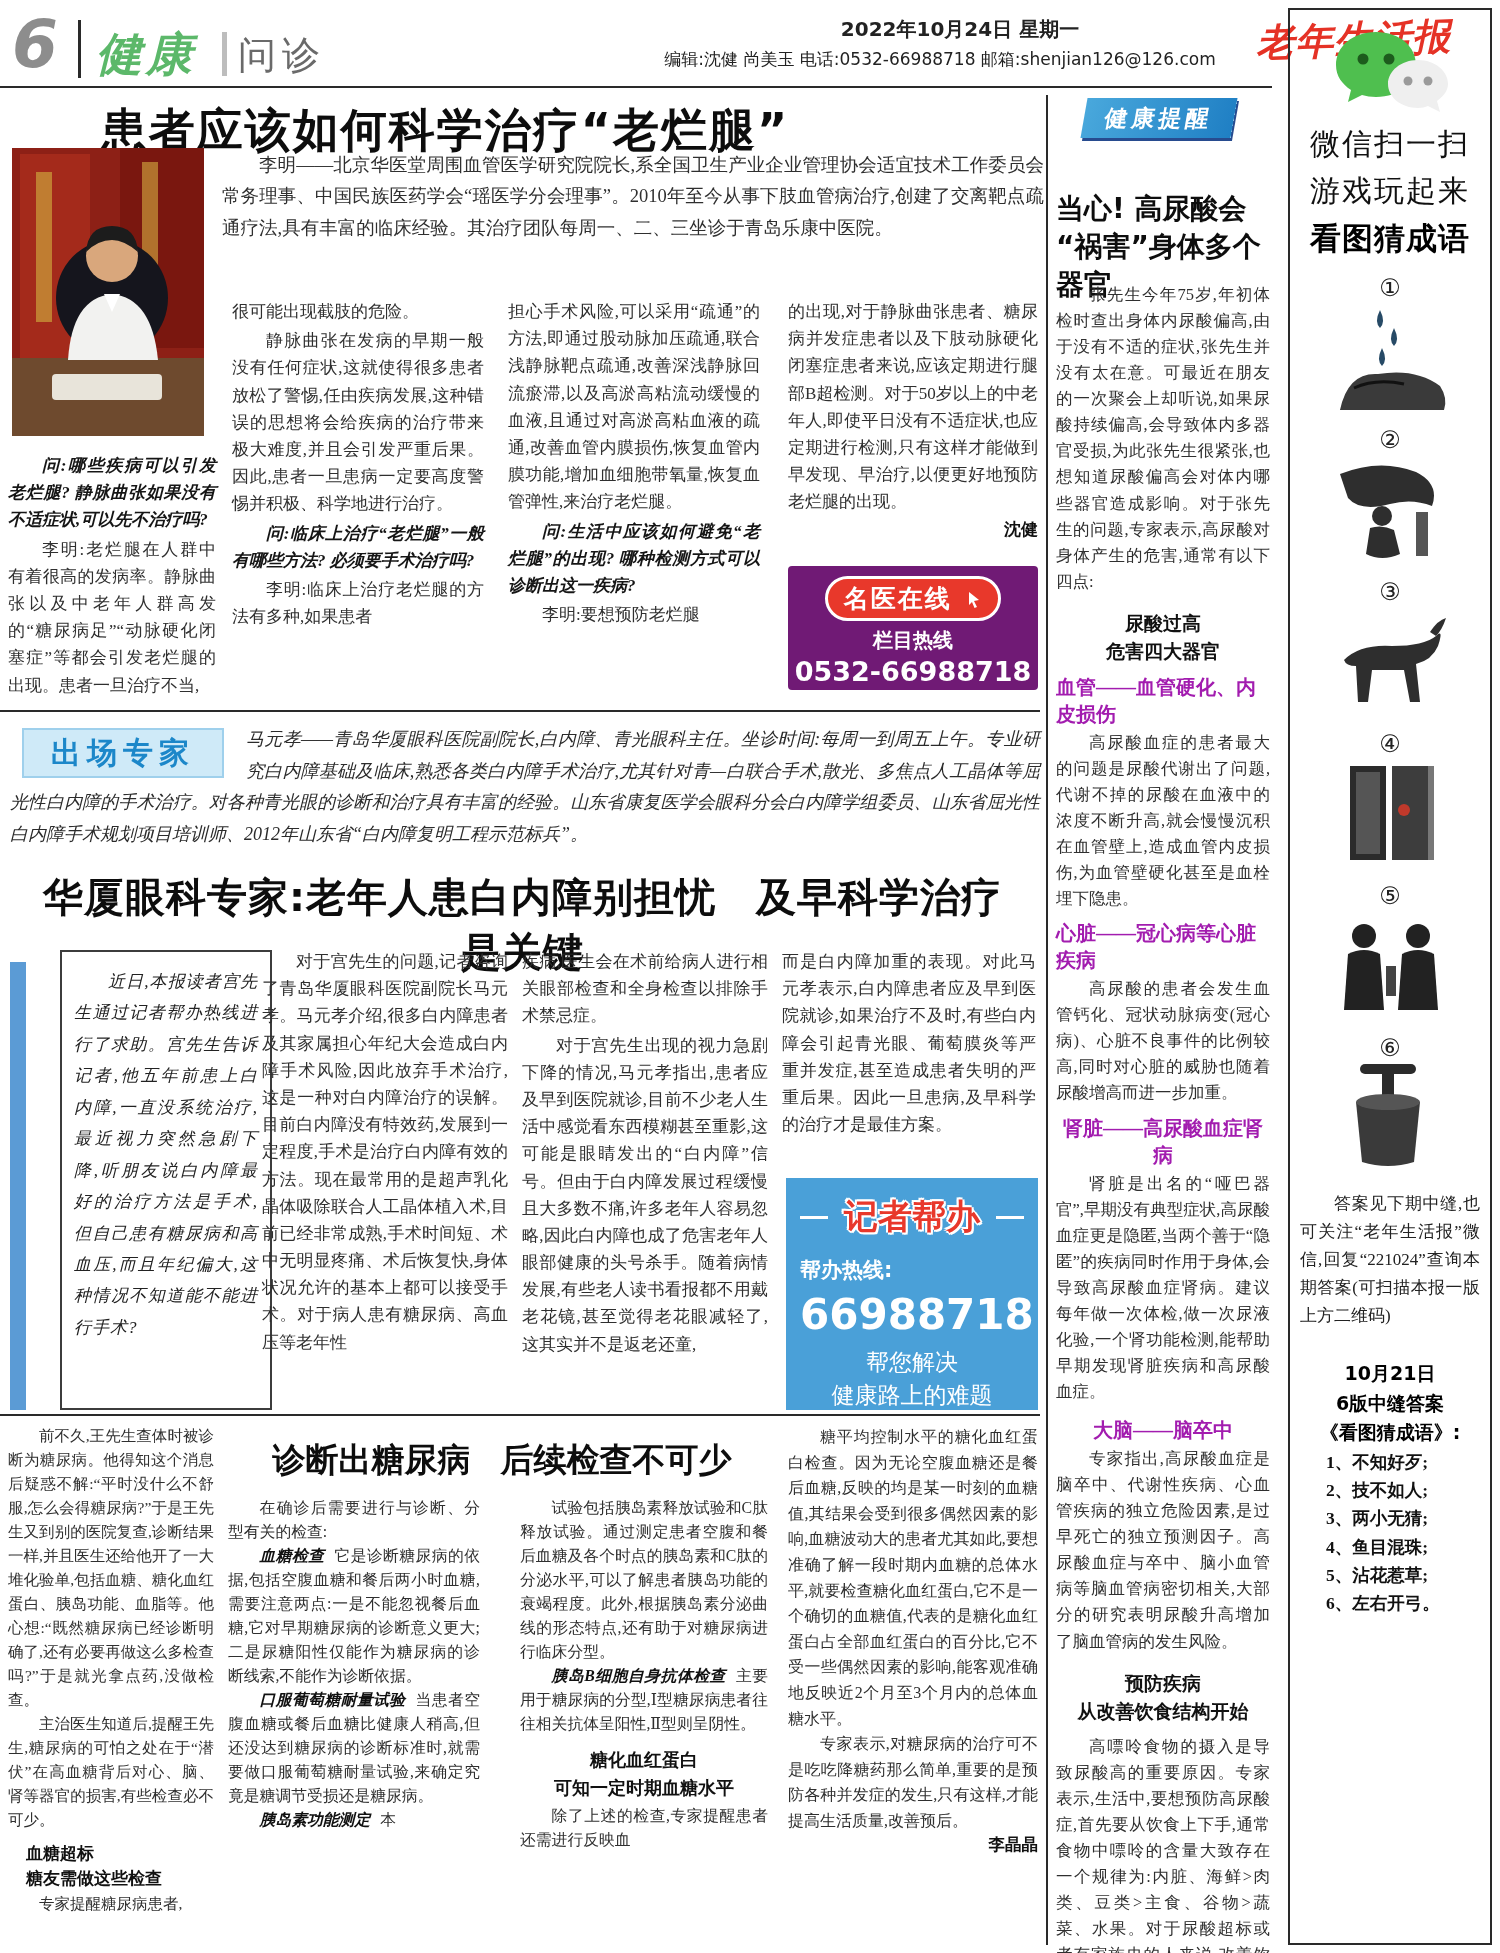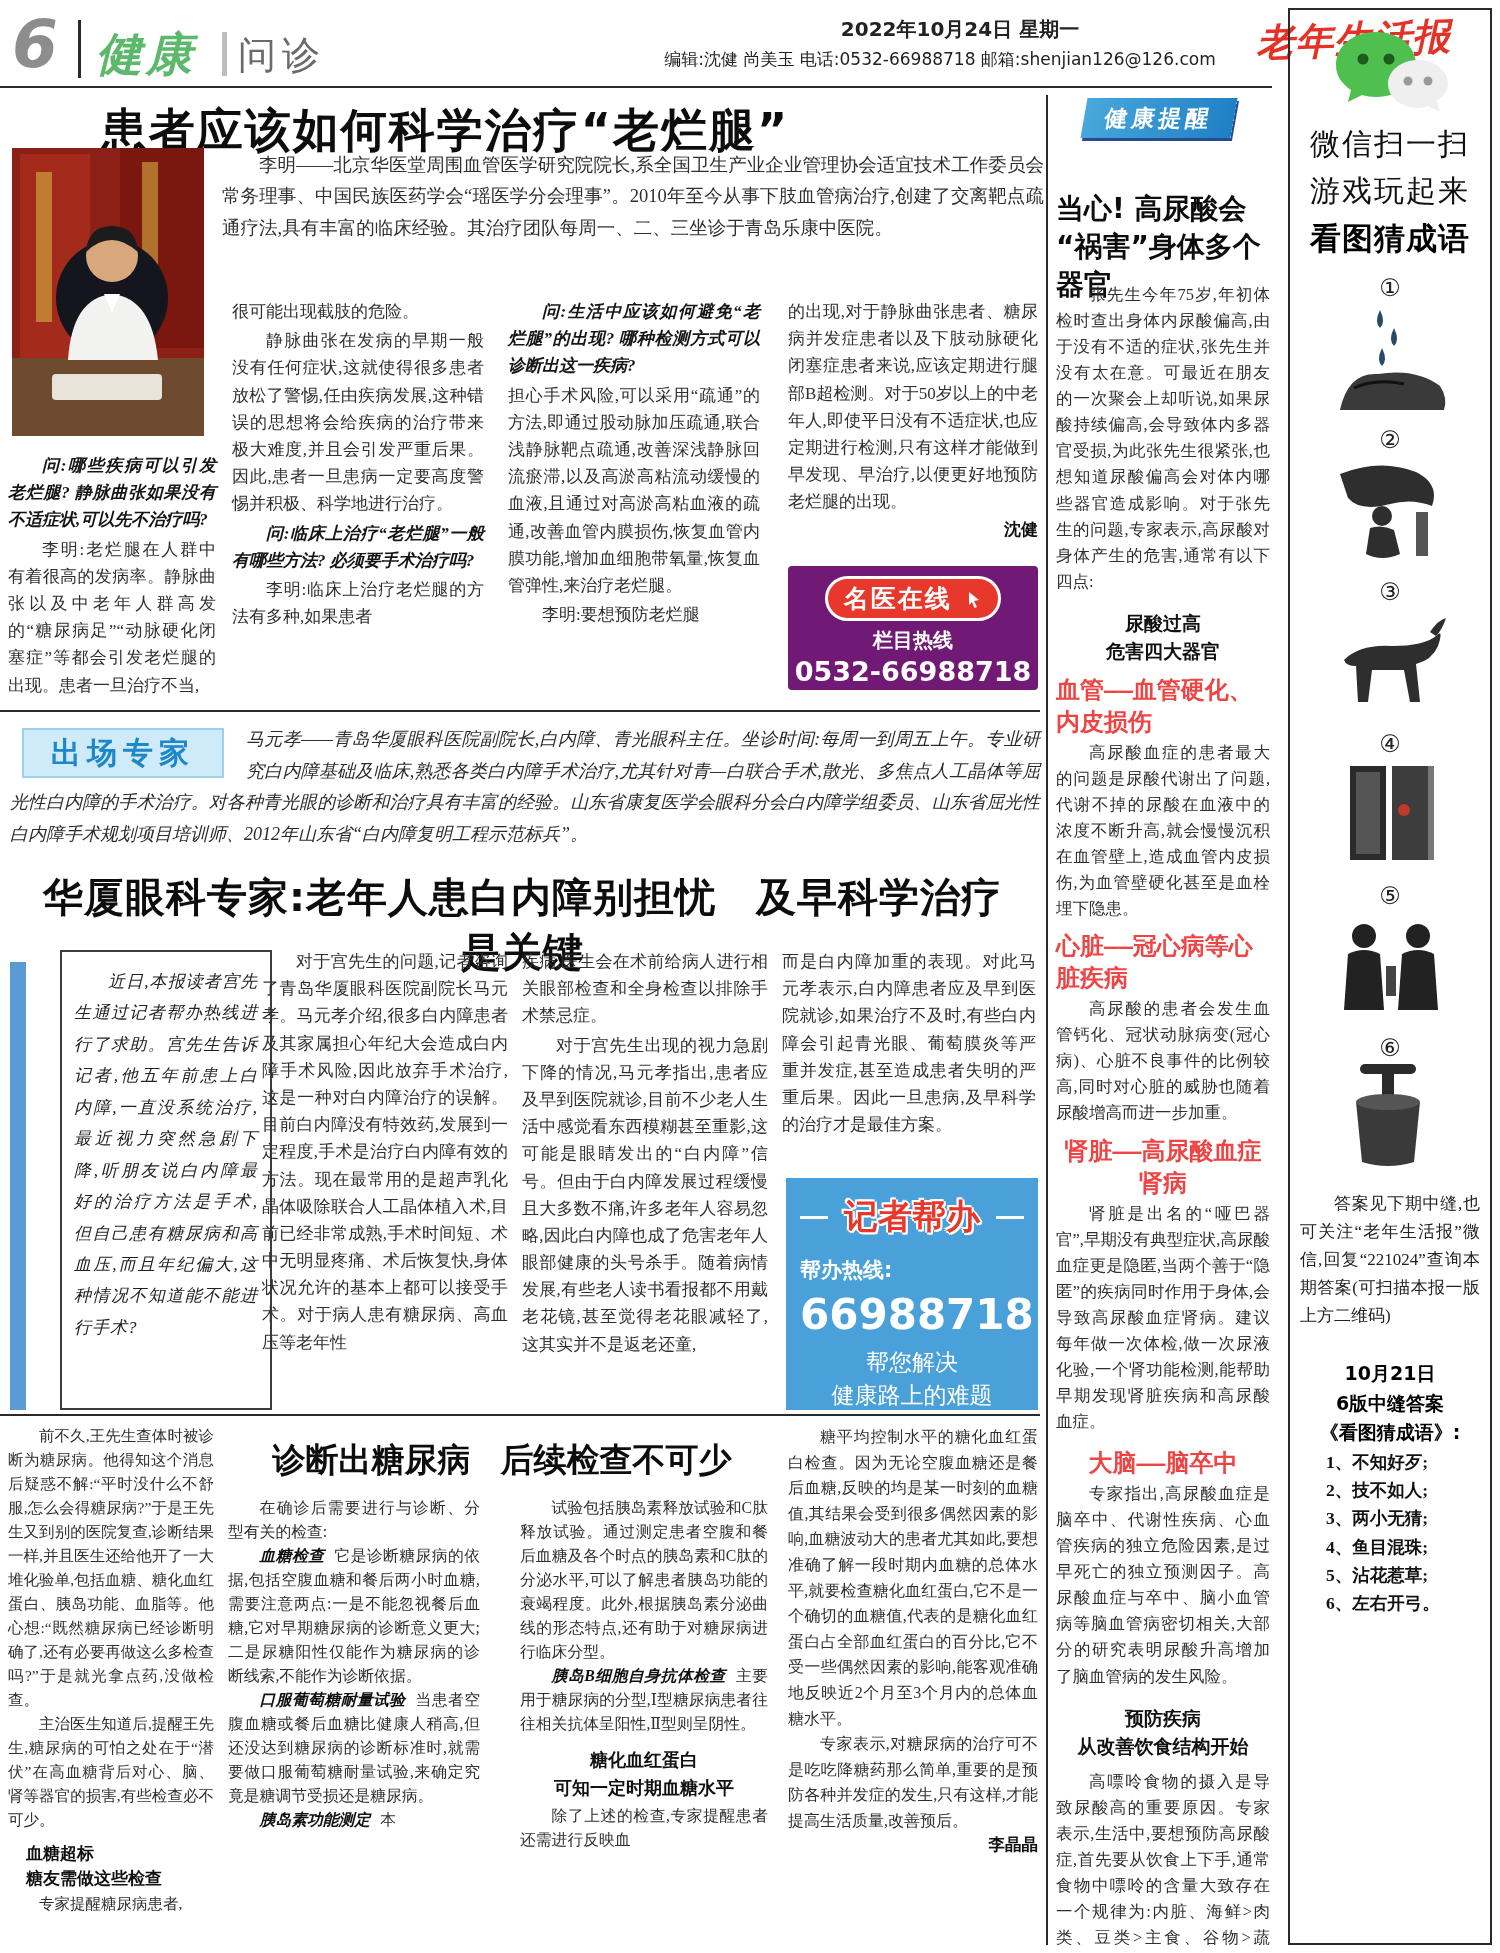--- a/index.html
+++ b/index.html
@@ -49,21 +49,21 @@
                 text-shadow:-2px 0 #fff,2px 0 #fff,0 -2px #fff,0 2px #fff,2px 2px #fff,-2px -2px #fff;}
   .helper-hot{color:#fff;font-weight:700;font-size:21px;margin-top:16px;font-family:"DejaVu Sans",sans-serif;}
   .helper-phone{color:#fff;font-weight:900;font-size:42px;text-align:center;margin-top:6px;font-family:"DejaVu Sans",sans-serif;}
   .helper-tag{color:#fff;font-size:23px;text-align:center;margin-top:8px;font-family:"DejaVu Sans",sans-serif;}
   
   .badge{background:linear-gradient(100deg,#49a8dc,#1f7fc4);color:#fff;font-weight:900;font-size:23px;
          text-align:center;line-height:40px;transform:skewX(-10deg);letter-spacing:4px;
          font-family:"DejaVu Sans",sans-serif;box-shadow:2px 3px 0 #274b8f;}
   .uric-h{font-size:28px;font-weight:900;color:#0d0d0d;line-height:1.35;font-family:"DejaVu Sans",sans-serif;}
   .uric-body p{font-size:16.5px;line-height:1.58;text-align:justify;text-indent:2em;margin:0;color:#2f2f2f;}
-  .uric-sub{font-weight:900;color:#ef4444;font-size:24px;margin:8px 0 2px 0;font-family:Liberation Mono, monospace;}
+  .uric-sub{font-weight:900;color:#a21caf;font-size:20px;margin:8px 0 2px 0;font-family:Liberation Serif, serif;}
   .uric-gh{font-weight:900;color:#111;font-size:19px;text-align:center;line-height:1.5;margin:14px 0 8px 0;
            font-family:"DejaVu Sans",sans-serif;}
   
   .dia-p{font-size:15.5px;line-height:1.55;text-align:justify;text-indent:2em;margin:0;color:#2f2f2f;}
   .dia-p2{font-size:15.8px;line-height:1.52;text-align:justify;text-indent:2em;margin:0;color:#2f2f2f;}
   .dia-sub{font-weight:900;font-size:17px;color:#111;margin:10px 0 2px 18px;font-family:"DejaVu Sans",sans-serif;}
   .lead-kai{font-style:italic;font-weight:700;margin-right:10px;color:#111;}
   .dia-ch{font-weight:900;font-size:18px;color:#111;text-align:center;margin:12px 0 4px 0;font-family:"DejaVu Sans",sans-serif;}
   
   #sidebar{border:2px solid #2a2a2a;box-sizing:border-box;padding:16px 10px;display:flex;
@@ -120,22 +120,22 @@
   </div>
 
   <div class="abs" style="left:232px;top:298px;width:252px;">
     <p class="body-p noind">很可能出现截肢的危险。</p>
     <p class="body-p">静脉曲张在发病的早期一般没有任何症状,这就使得很多患者放松了警惕,任由疾病发展,这种错误的思想将会给疾病的治疗带来极大难度,并且会引发严重后果。因此,患者一旦患病一定要高度警惕并积极、科学地进行治疗。</p>
     <p class="body-p q">问:临床上治疗“老烂腿”一般有哪些方法? 必须要手术治疗吗?</p>
     <p class="body-p">李明:临床上治疗老烂腿的方法有多种,如果患者</p>
   </div>
 
   <div class="abs" style="left:508px;top:298px;width:252px;">
+    <p class="body-p noind">担心手术风险,可以采用“疏通”的方法,即通过股动脉加压疏通,联合浅静脉靶点疏通,改善深浅静脉回流瘀滞,以及高淤高粘流动缓慢的血液,且通过对高淤高粘血液的疏通,改善血管内膜损伤,恢复血管内膜功能,增加血细胞带氧量,恢复血管弹性,来治疗老烂腿。</p>
     <p class="body-p q">问:生活中应该如何避免“老烂腿”的出现? 哪种检测方式可以诊断出这一疾病?</p>
-    <p class="body-p noind">担心手术风险,可以采用“疏通”的方法,即通过股动脉加压疏通,联合浅静脉靶点疏通,改善深浅静脉回流瘀滞,以及高淤高粘流动缓慢的血液,且通过对高淤高粘血液的疏通,改善血管内膜损伤,恢复血管内膜功能,增加血细胞带氧量,恢复血管弹性,来治疗老烂腿。</p>
     <p class="body-p">李明:要想预防老烂腿</p>
   </div>
 
   <div class="abs" style="left:788px;top:298px;width:250px;">
     <p class="body-p noind">的出现,对于静脉曲张患者、糖尿病并发症患者以及下肢动脉硬化闭塞症患者来说,应该定期进行腿部B超检测。对于50岁以上的中老年人,即使平日没有不适症状,也应定期进行检测,只有这样才能做到早发现、早治疗,以便更好地预防老烂腿的出现。</p>
     <span class="byline" style="font-size:17px;">沈健</span>
   </div>
 
   <div class="abs hotbox" style="left:788px;top:566px;width:250px;height:124px;">
     <span class="hotpill"><span>名医在线</span>

